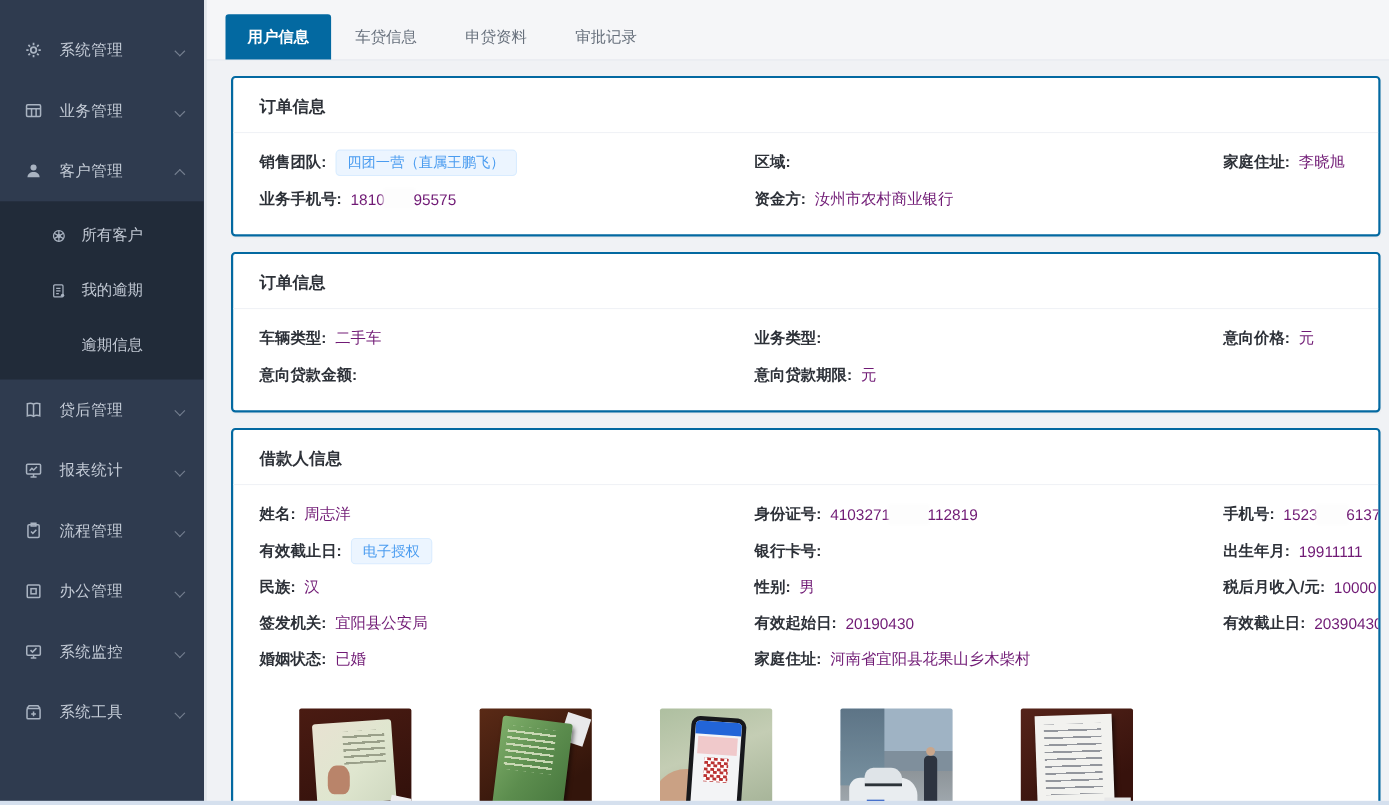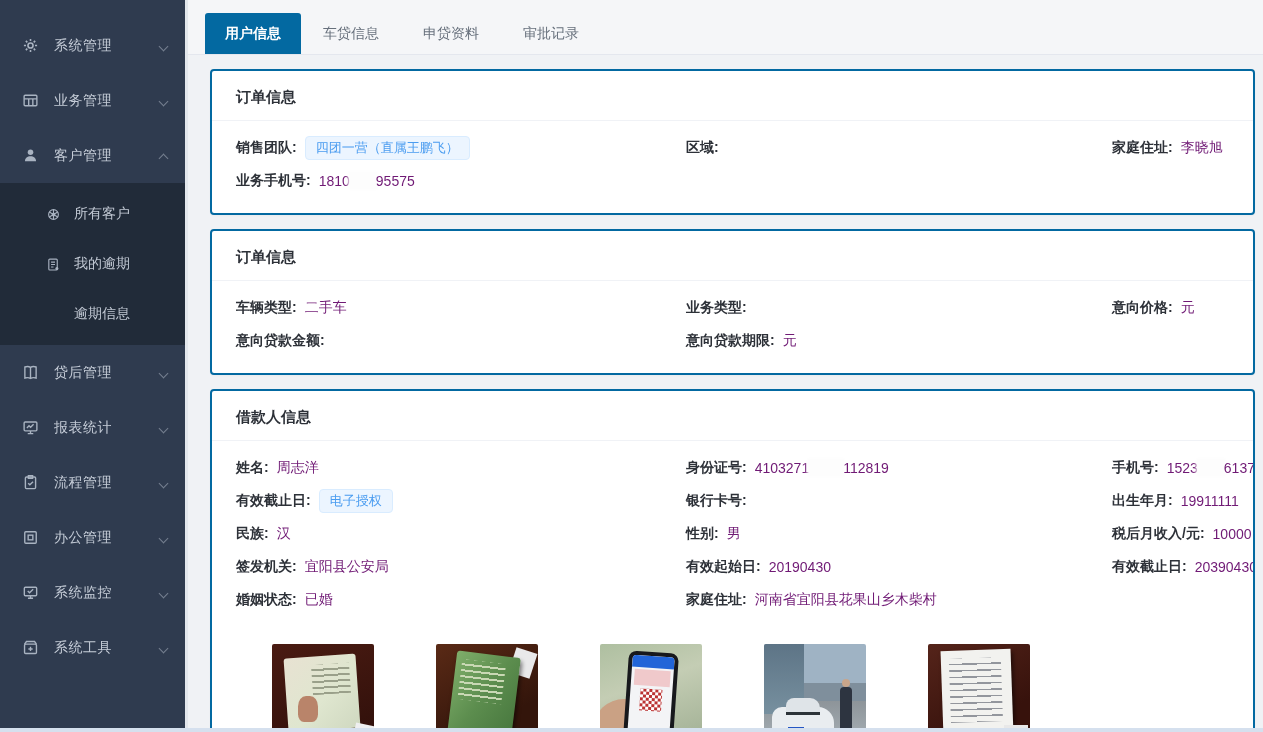--- a/index.html
+++ b/index.html
@@ -263,20 +263,24 @@
         <span class="fvalue"></span>
       </div>
       <div class="field">
         <span class="flabel">家庭住址:</span>
         <span class="fvalue">李晓旭</span>
       </div>
       <div class="field">
         <span class="flabel">业务手机号:</span>
         <span class="fvalue"><span>1810</span><span class="censor"></span><span>95575</span></span>
       </div>
+      <div class="field">
+        <span class="flabel">资金方:</span>
+        <span class="fvalue">汝州市农村商业银行</span>
+      </div>
       <div class="field"></div>
     </div>
   </div>
 
   <div class="card">
     <div class="card-title">订单信息</div>
     <div class="card-divider"></div>
     <div class="fields">
       <div class="field">
         <span class="flabel">车辆类型:</span>

